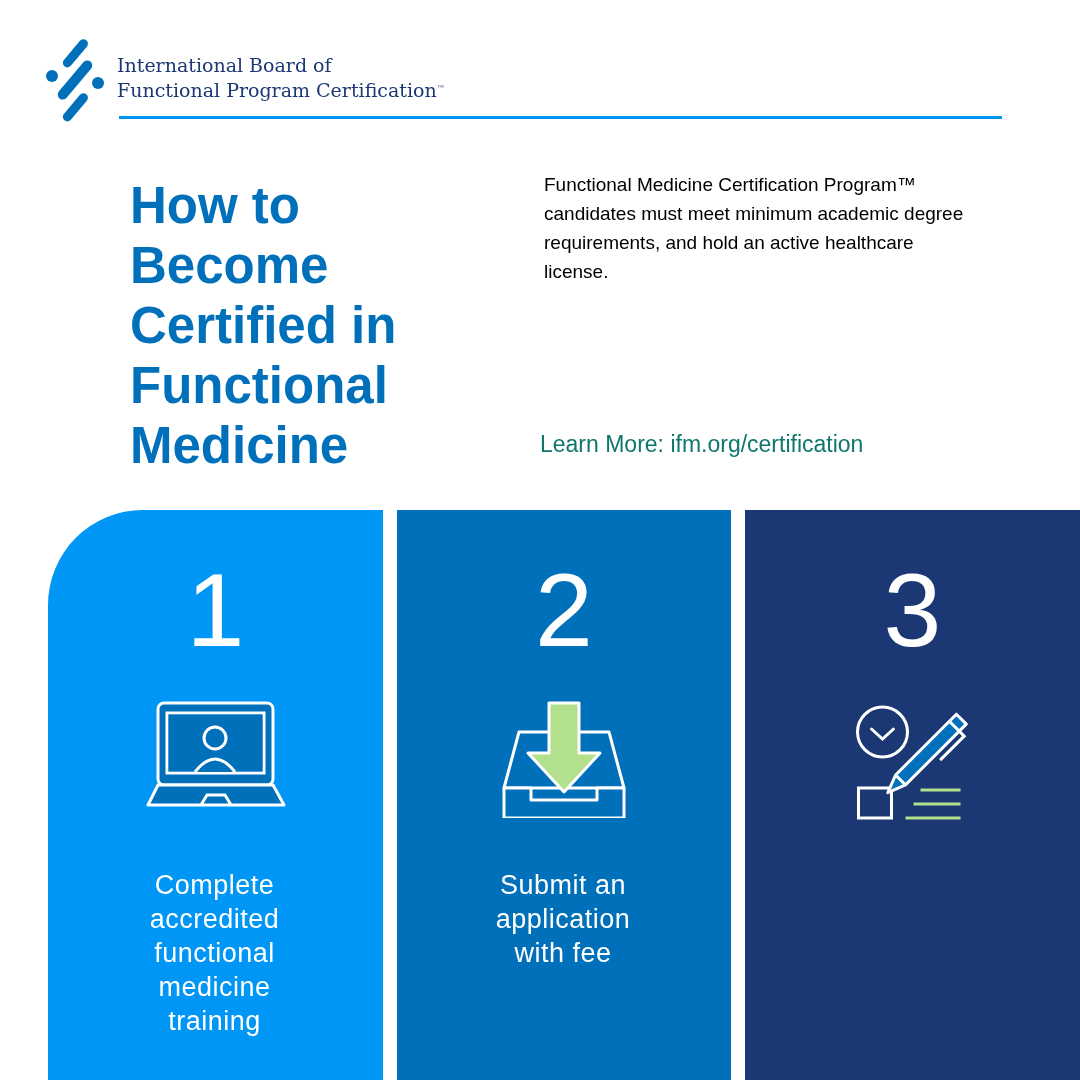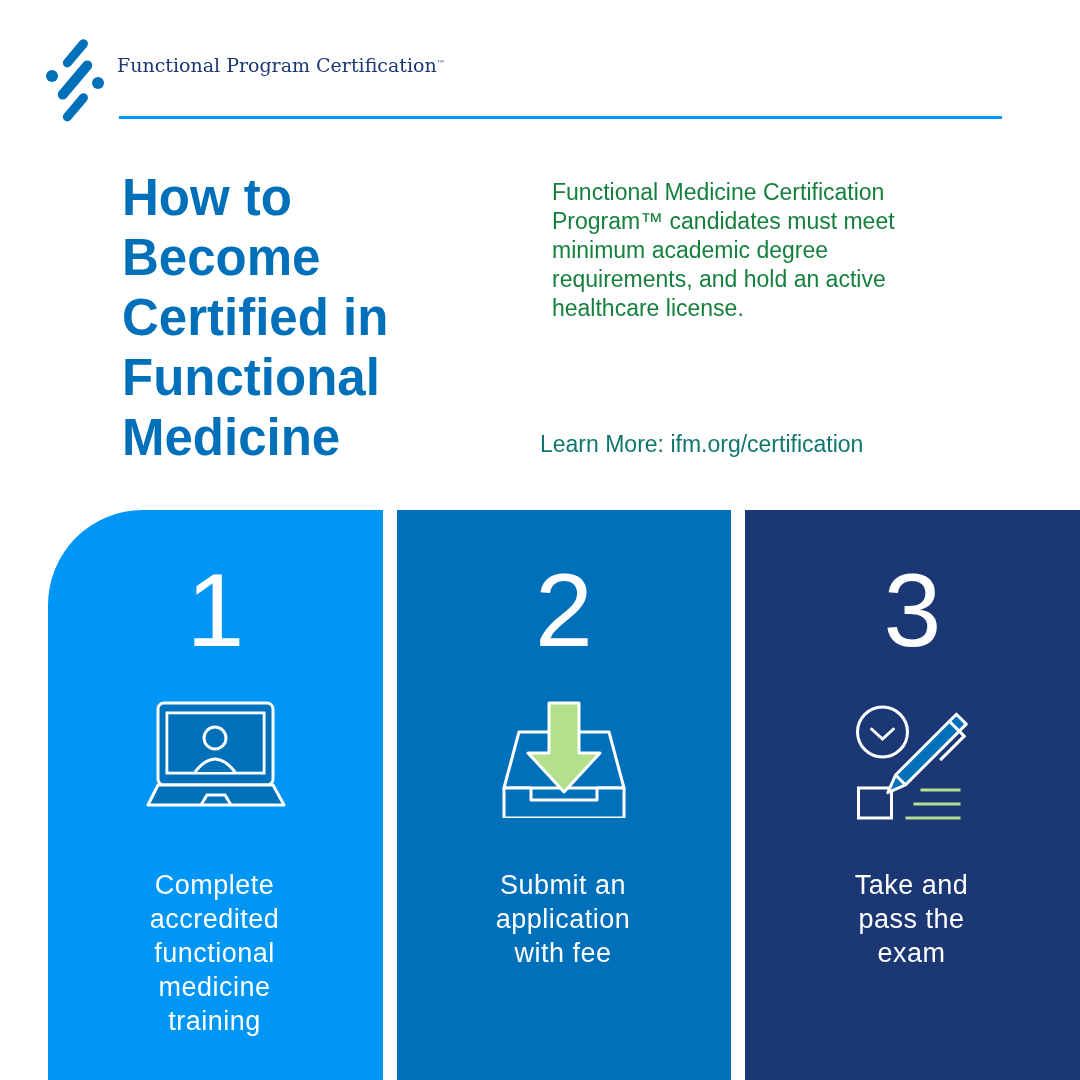--- a/index.html
+++ b/index.html
@@ -1,22 +1,22 @@
 <!DOCTYPE html>
 <html><head>
 <meta charset="utf-8">
 <style>
   html, body { margin:0; padding:0; }
   body { width:1080px; height:1080px; background:#ffffff; position:relative; overflow:hidden; font-family:"Liberation Sans", sans-serif; }
   .logo { position:absolute; left:44px; top:38px; width:62px; height:84px; }
   .org-name { position:absolute; left:117px; top:53px; font-family:"DejaVu Serif", serif; font-size:19px; line-height:25px; color:#1B3874; }
   .org-name sup { font-size:8px; vertical-align:top; position:relative; top:-2px; }
   .rule { position:absolute; left:119px; top:116px; width:883px; height:3px; background:#0096F5; }
-  .title { position:absolute; left:114px; top:160px; width:330px; font-family:"Liberation Sans", sans-serif; font-weight:bold; font-size:51px; line-height:60px; color:#0070BA; margin:8px; }
-  .desc { position:absolute; left:540px; top:166px; width:420px; font-size:23px; line-height:29px; color:#15803d; margin:12px; }
+  .title { position:absolute; left:114px; top:160px; width:330px; font-family:"Liberation Sans", sans-serif; font-weight:bold; font-size:51px; line-height:60px; color:#0070BA; margin:16px; }
+  .desc { position:absolute; left:540px; top:166px; width:420px; font-size:19px; line-height:29px; color:#000000; margin:4px; }
   .learn { position:absolute; left:540px; top:430px; font-size:23px; line-height:29px; color:#0f766e; text-decoration:none; }
   .col { position:absolute; top:510px; height:570px; color:#ffffff; text-align:center; }
   .col1 { left:48px; width:335px; background:#0096F5; border-top-left-radius:95px; }
   .col2 { left:397px; width:334px; background:#0070BA; }
   .col3 { left:745px; width:335px; background:#1B3874; }
   .num { position:absolute; top:40px; left:0; right:0; font-size:104px; line-height:120px; font-family:"Liberation Sans", sans-serif; }
   .icon { position:absolute; top:190px; left:50%; transform:translateX(-50%); }
   .label { position:absolute; top:358px; left:0; right:2px; font-size:27px; line-height:34px; letter-spacing:0.5px; }
   .col3 .label { left:0; }
 </style>
@@ -28,20 +28,21 @@
     <g fill="#0070BA">
       <rect x="27" y="-2" width="9" height="34" rx="4.5" transform="rotate(40 31 15)"></rect>
       <rect x="26" y="18" width="10" height="48" rx="5" transform="rotate(40 31 42)"></rect>
       <rect x="27" y="52" width="9" height="34" rx="4.5" transform="rotate(40 31 69)"></rect>
       <circle cx="8" cy="38" r="6"></circle>
       <circle cx="54" cy="45" r="6"></circle>
     </g>
   </svg>
 </div>
 <div class="org-name">
+  <div>International Board of</div>
   <div><span>Functional Program Certification</span><sup>™</sup></div>
 </div>
 <div class="rule"></div>
 
 <h1 class="title">How to<br>Become<br>Certified in<br>Functional<br>Medicine</h1>
 <p class="desc">Functional Medicine Certification Program™ candidates must meet minimum academic degree requirements, and hold an active healthcare license.</p>
 <a class="learn">Learn More: ifm.org/certification</a>
 
 <div class="col col1">
   <div class="num">1</div>
@@ -82,14 +83,13 @@
       <line x1="58" y1="99" x2="105" y2="99" stroke="#B3E08C" stroke-width="3"></line>
       <line x1="50" y1="113" x2="105" y2="113" stroke="#B3E08C" stroke-width="3"></line>
       <g transform="rotate(45 62 58)">
         <path d="M55 -4 L69 -4 L69 82 L62 100 L55 82 Z" fill="#0070BA" stroke="#fff" stroke-width="3" stroke-linejoin="round"></path>
         <line x1="55" y1="82" x2="69" y2="82" stroke="#fff" stroke-width="3"></line>
         <line x1="55" y1="6" x2="69" y2="6" stroke="#fff" stroke-width="3"></line>
         <path d="M69 6 L76 6 L76 40" fill="none" stroke="#fff" stroke-width="3"></path>
       </g>
     </svg>
   </div>
-  <div class="label">Take and<br>pass the<br>exam</div>
 </div>
 
 </body></html>

